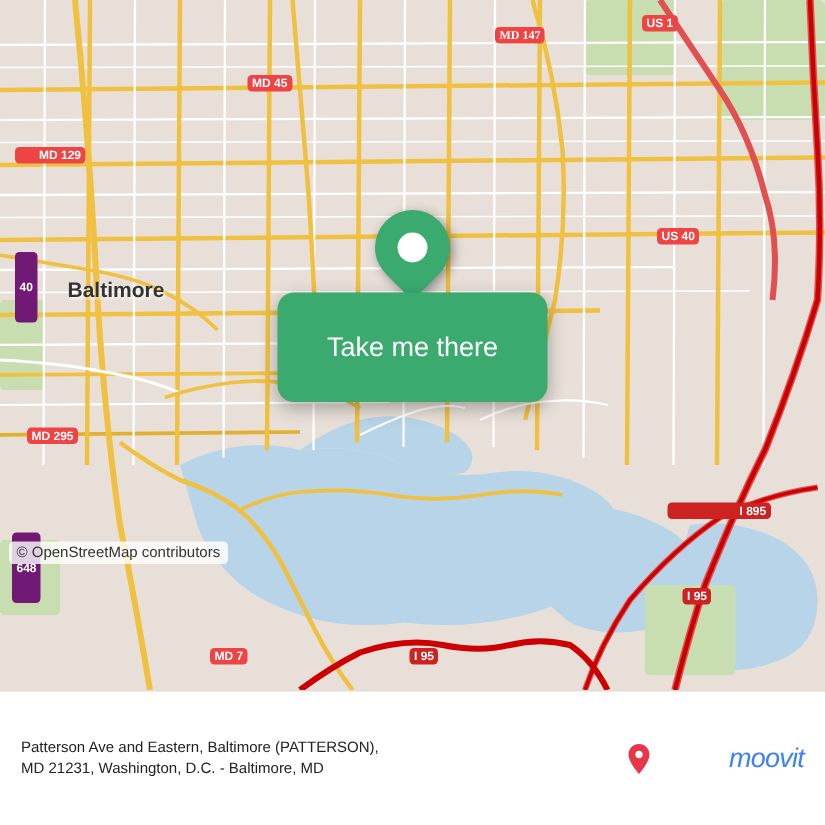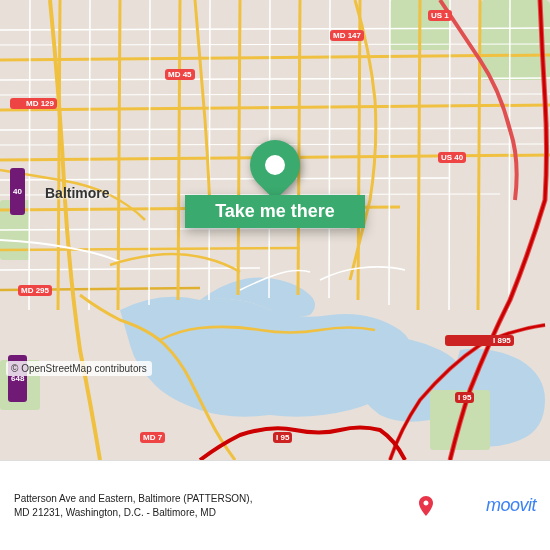--- a/index.html
+++ b/index.html
@@ -36,24 +36,24 @@
 
     
     #take-me-there-btn {
       position: absolute;
       top: 195px;
       left: 50%;
       transform: translateX(-50%);
       background-color: #3aaa6e;
       color: white;
       border: none;
-      border-radius: 0;
-      padding: 6px 28px;
+      border-radius: 11px;
+      padding: 26px 28px;
       font-size: 18px;
-      font-weight: bold;
+      font-weight: normal;
       cursor: pointer;
       white-space: nowrap;
       box-shadow: 0 4px 12px rgba(0,0,0,0.3);
       z-index: 10;
       min-width: 180px;
       text-align: center;
     }
 
     
     #map-pin-container {
@@ -289,23 +289,23 @@
         <div class="pin-inner"></div>
       </div>
     </div>
 
     <button id="take-me-there-btn">Take me there</button>
 
     <div id="openstreetmap-credit">
       <span>© OpenStreetMap contributors</span>
     </div>
 
-    <div class="road-num hw-label hw-green" style="top:30px; left:330px;">MD 147</div>
-
-    <div class="road-num hw-label hw-green" style="top:50px; left:165px;margin-top:19px;">MD 45</div>
+    <div class="road-num hw-label hw-green" style="top:18px; left:330px;font-family:Liberation Serif, serif;">MD 147</div>
+
+    <div class="road-num hw-label hw-green" style="top:50px; left:165px;">MD 45</div>
 
     <div class="road-num hw-label hw-green" style="top:10px; left:428px;">US 1</div>
 
     <div class="road-num hw-label hw-green" style="top:152px; left:438px;">US 40</div>
 
     <div class="road-num hw-label hw-green" style="top:98px; left:10px;padding-left:16px;">MD 129</div>
 
     <div class="road-num hw-label hw-blue" style="top:168px; left:10px;">40</div>
 
     <div class="road-num hw-label hw-green" style="top:285px; left:18px;">MD 295</div>

